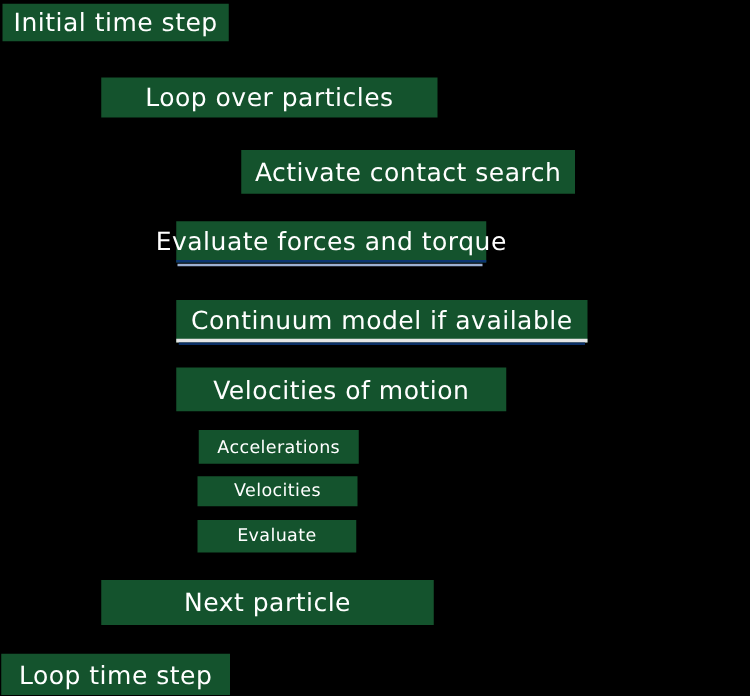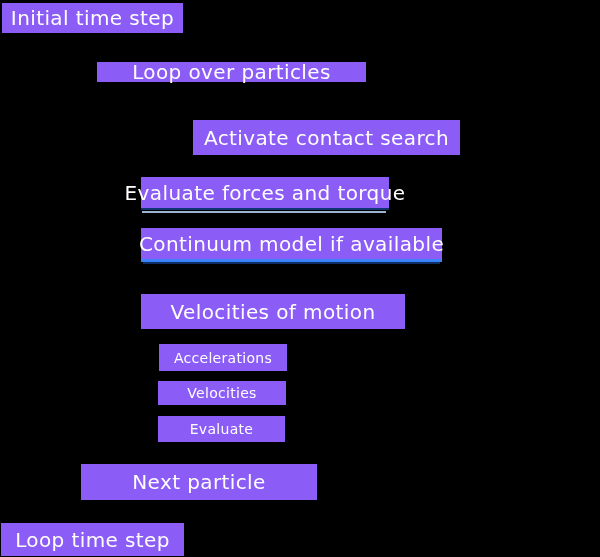--- a/index.html
+++ b/index.html
@@ -10,59 +10,59 @@
   #canvas {
     position: relative;
     width: 600px;
     height: 557px;
     background: #000000;
     overflow: hidden;
     font-family: "DejaVu Sans", "Liberation Sans", sans-serif;
   }
   .flow-box {
     position: absolute;
-    background: #8b5cf6;
+    background: #14532d;
     color: #FFFFFF;
     display: flex;
     align-items: center;
     justify-content: center;
     font-size: 20px;
     letter-spacing: 0.4px;
     white-space: nowrap;
     box-sizing: border-box;
   }
   .flow-box.small {
     font-size: 14px;
     letter-spacing: 0.3px;
   }
   
   .b0  { left: 2px;   top: 3px;   width: 181px; height: 30px; }
-  .b1  { left: 97px;  top: 62px;  width: 269px; height: 20px; text-align: center; }
+  .b1  { left: 81px;  top: 62px;  width: 269px; height: 32px; text-align: center; }
   .b2  { left: 145px; top: 120px; width: 267px; height: 35px; margin-left: 48px; }
   .b3  { left: 141px; top: 177px; width: 248px; height: 33px;
          border-bottom: 2px solid #0C3572; }
   .b3::after {
     content: "";
     position: absolute;
     left: 1px; right: 3px; bottom: -5px; height: 2px;
     background: #9DB1D3;
   }
-  .b4  { left: 141px; top: 228px; width: 301px; height: 34px;
-         border-bottom: 3px solid #3b82f6; }
+  .b4  { left: 141px; top: 240px; width: 329px; height: 34px;
+         border-bottom: 3px solid #e5e5e5; }
   .b4::after {
     content: "";
     position: absolute;
     left: 2px; right: 2px; bottom: -5px; height: 2px;
     background: #0B2F66;
   }
   .b5  { left: 141px; top: 294px; width: 264px; height: 35px; }
   .b6  { left: 159px; top: 344px; width: 128px; height: 27px; }
   .b7  { left: 158px; top: 381px; width: 128px; height: 24px; }
   .b8  { left: 158px; top: 416px; width: 127px; height: 26px; }
-  .b9  { left: 81px;  top: 464px; width: 236px; height: 36px; }
+  .b9  { left: 81px;  top: 464px; width: 266px; height: 36px; }
   .b10 { left: 1px;   top: 523px; width: 183px; height: 33px; }
 </style>
 </head>
 <body>
 
 <div id="canvas">
   <div class="flow-box b0">Initial time step</div>
   <div class="flow-box b1">Loop over particles</div>
   <div class="flow-box b2">Activate contact search</div>
   <div class="flow-box b3">Evaluate forces and torque</div>

